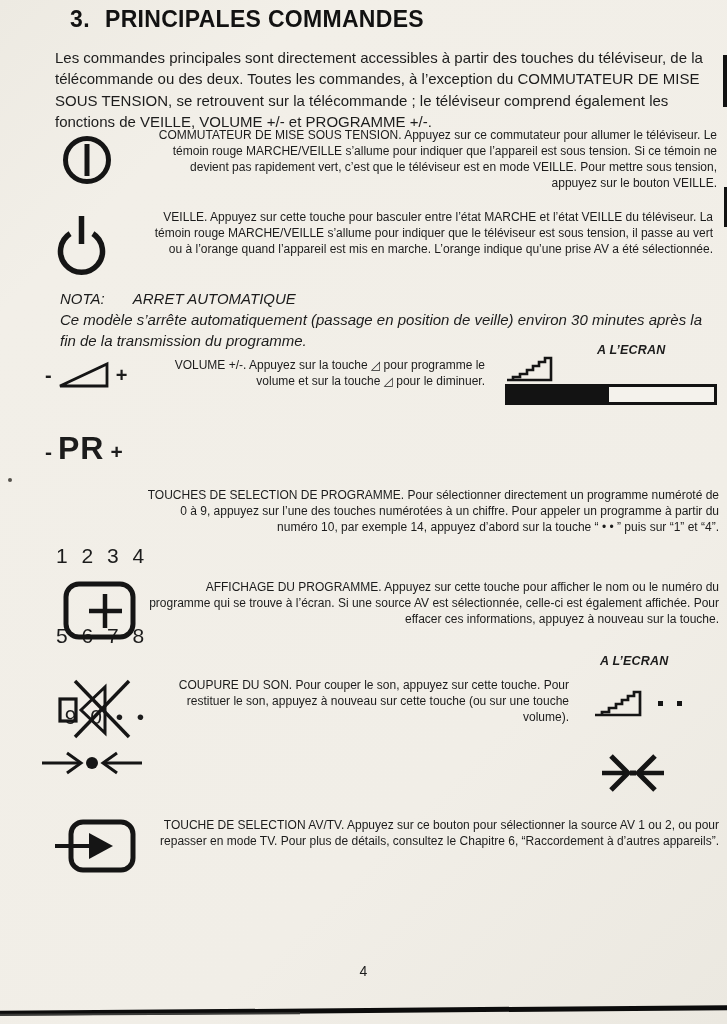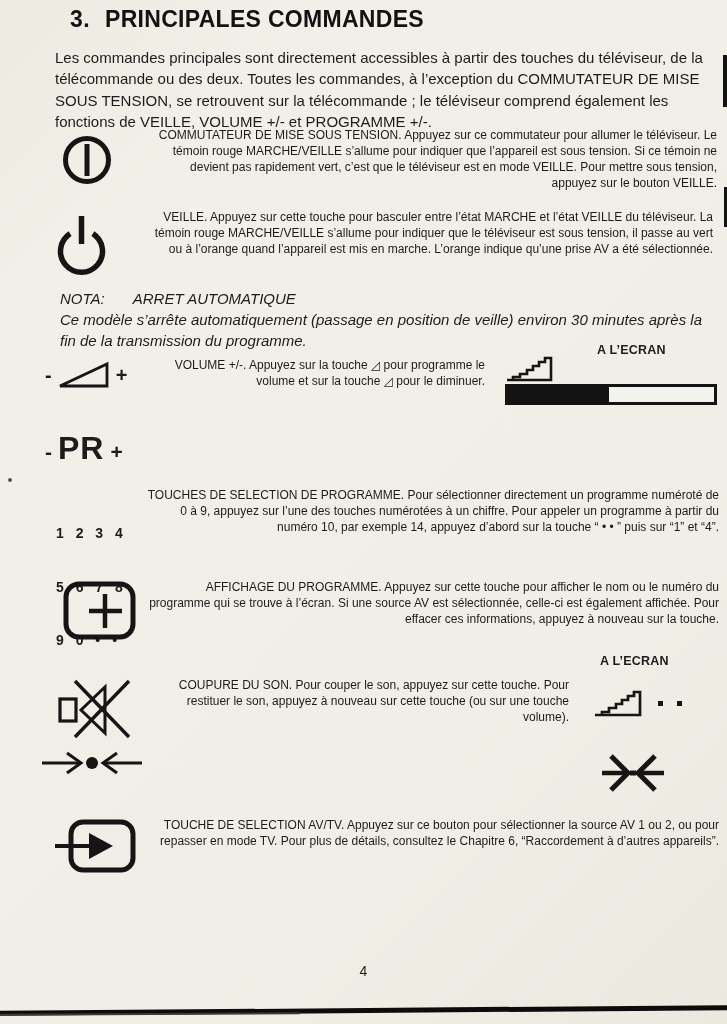--- a/index.html
+++ b/index.html
@@ -13,27 +13,27 @@
     overflow:hidden;
   }
   .heading{position:absolute;left:55px;top:6px;font-size:23px;font-weight:bold;letter-spacing:.3px;color:#121212;text-align:center;}
   .heading .num{display:inline-block;width:50px;}
   .intro{position:absolute;left:55px;top:47px;width:648px;font-size:15px;line-height:1.42;}
   .row-text{position:absolute;font-size:12px;line-height:1.33;text-align:right;}
   .icon-cell{position:absolute;}
   svg{display:block;}
   .nota{position:absolute;left:60px;top:288px;width:660px;font-style:italic;font-size:15px;line-height:1.4;}
   .nota .nota-head{display:flex;gap:28px;}
-  .screen-label{position:absolute;font-size:12.5px;font-weight:bold;letter-spacing:.2px;color:#15151
+  .screen-label{position:absolute;font-size:12.5px;font-weight:bold;font-style:italic;letter-spacing:.2px;color:#15151
 5;}
   .vol-icon{display:flex;align-items:center;gap:5px;font-weight:bold;font-size:20px;}
   .pr-icon{display:flex;align-items:baseline;gap:6px;font-weight:bold;}
   .pr-icon .sign{font-size:21px;}
   .pr-icon .pr{font-size:32px;letter-spacing:1px;}
-  .digits{font-weight:bold;font-size:14px;line-height:1.28;letter-spacing:4px;white-space:pre;}
+  .digits{font-weight:normal;font-size:21px;line-height:1.28;letter-spacing:4px;white-space:pre;text-align:right;}
   .vol-bar{position:absolute;left:505px;top:384px;width:206px;height:15px;border:3px solid #131313;background:#f4f2ec;}
   .vol-bar-fill{height:100%;background:#131313;}
   .onscreen-wedge{position:absolute;}
   .mute-dots{display:flex;gap:14px;align-items:center;}
   .dot-sq{width:5px;height:5px;background:#151515;}
   .page-num{position:absolute;left:0;top:963px;width:727px;text-align:center;font-size:14px;}
   .bottom-line{position:absolute;left:-4px;top:1008px;width:740px;height:5px;background:#0c0c0c;transform:rotate(-0.45deg);border-radius:2px;}
   .bottom-line2{position:absolute;left:0;top:1013px;width:300px;height:2px;background:#3a3a38;transform:rotate(-0.3deg);}
   .edge-mark{position:absolute;background:#121212;}
   .speck{position:absolute;background:#55524c;border-radius:50%;}

